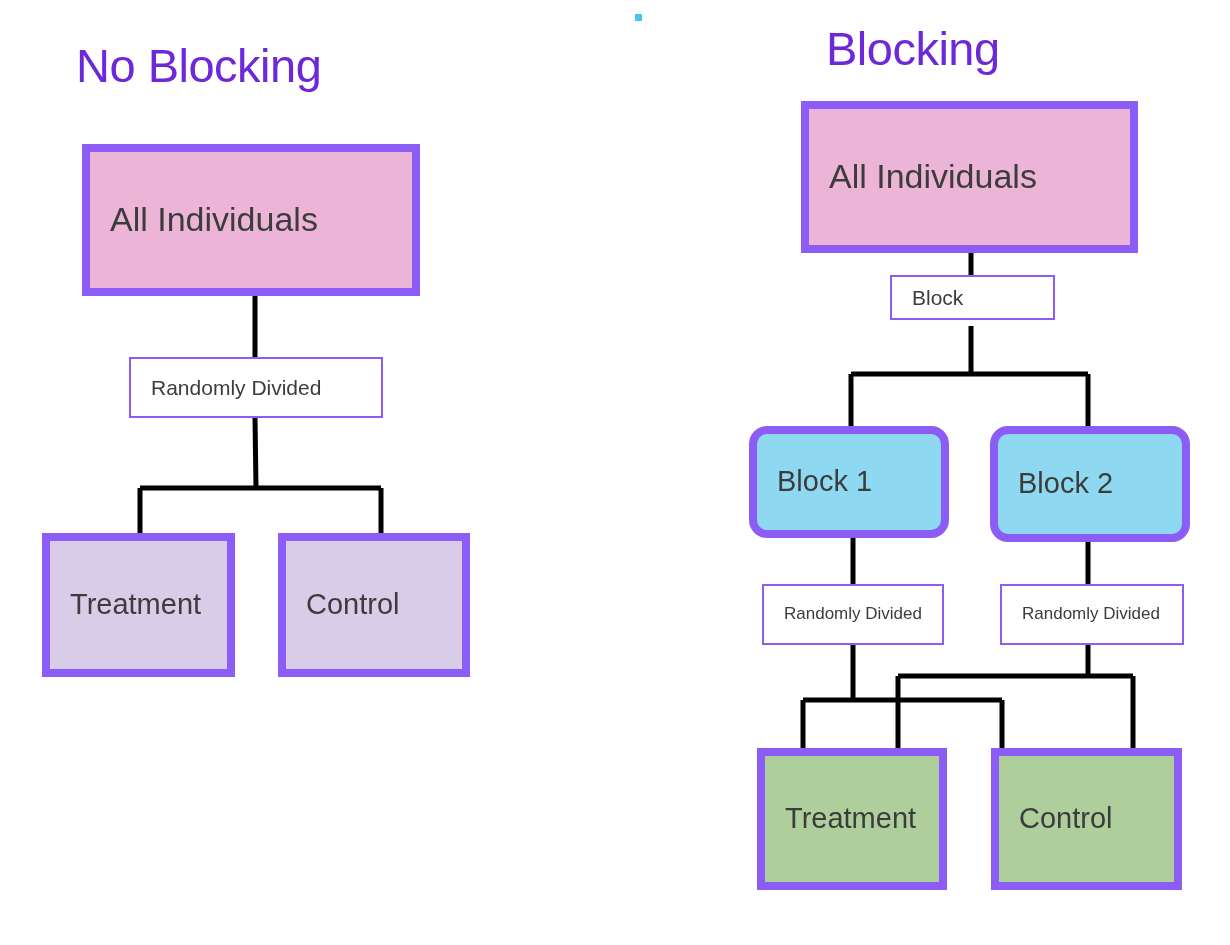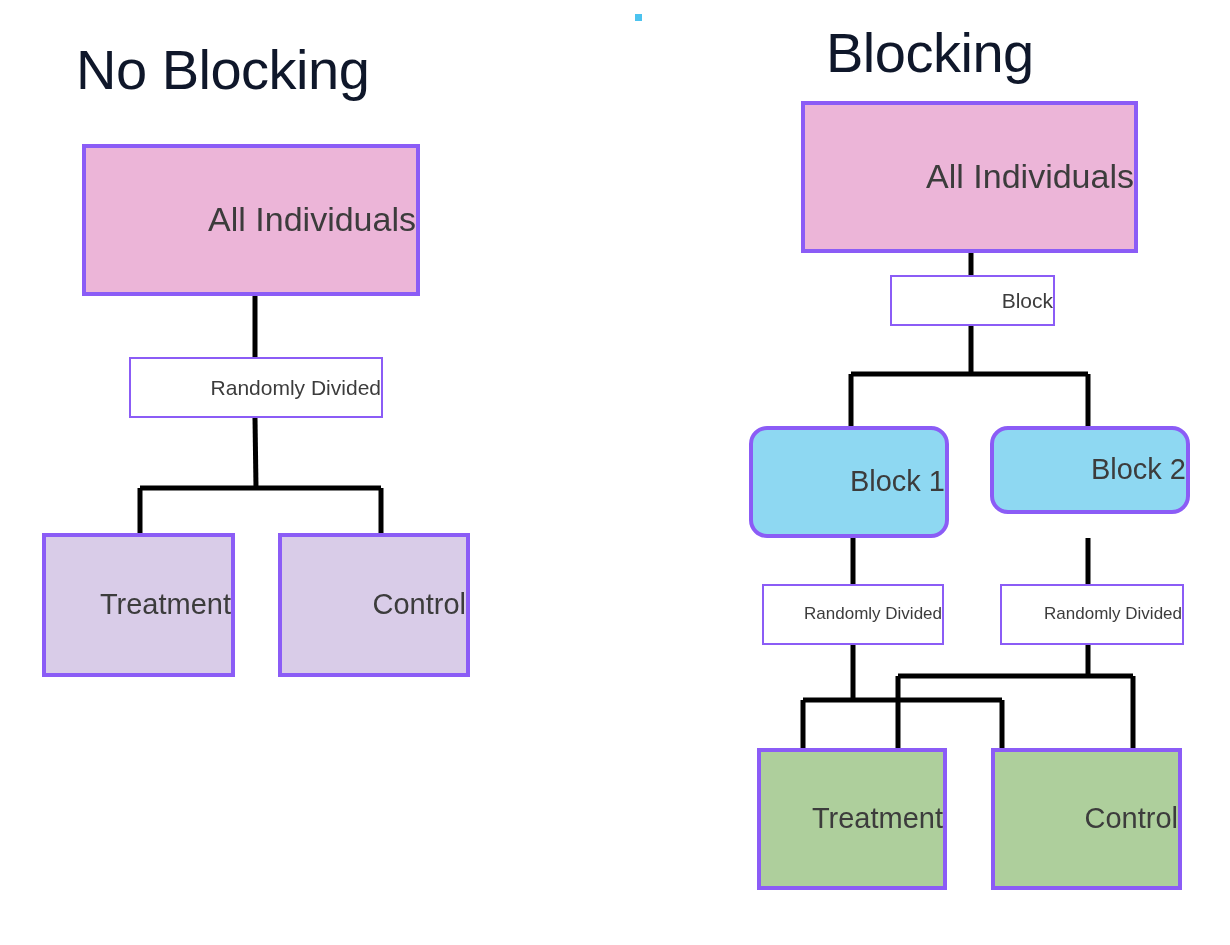--- a/index.html
+++ b/index.html
@@ -20,44 +20,44 @@
   }
   .diagram-svg {
     position: absolute;
     left: 0;
     top: 0;
     width: 1230px;
     height: 945px;
   }
   .title {
     position: absolute;
-    font-size: 56px;
+    font-size: 47px;
     font-weight: 400;
-    color: #0f172a;
+    color: #6d28d9;
     letter-spacing: -0.5px;
     white-space: nowrap;
     line-height: 1;
   }
   #title-no-blocking {
     left: 76px;
     top: 42px;
   }
   #title-blocking {
     left: 826px;
     top: 25px;
   }
   .node {
     position: absolute;
     box-sizing: border-box;
     display: flex;
     align-items: center;
-    justify-content: flex-end;
+    justify-content: flex-start;
     text-align: center;
     color: #3c3c3c;
-    border: 4px solid #8b5cf6;
+    border: 8px solid #8b5cf6;
     background: #ffffff;
     padding-left: 20px;
   }
   .node.thin {
     border-width: 2px;
   }
   .node-label {
     display: block;
     line-height: 1.1;
   }
@@ -148,29 +148,29 @@
   <div class="node lilac" style="left:278px; top:533px; width:192px; height:144px;">
     <span class="node-label fs-md">Control</span>
   </div>
 
   <div class="title" id="title-blocking">Blocking</div>
 
   <div class="node pink" style="left:801px; top:101px; width:337px; height:152px;">
     <span class="node-label fs-lg">All Individuals</span>
   </div>
 
-  <div class="node white thin" style="left:890px; top:275px; width:165px; height:51px;">
+  <div class="node white thin" style="left:890px; top:275px; width:165px; height:45px;">
     <span class="node-label fs-sm">Block</span>
   </div>
 
   <div class="node blue" style="left:749px; top:426px; width:200px; height:112px;">
     <span class="node-label fs-md">Block 1</span>
   </div>
 
-  <div class="node blue" style="left:990px; top:426px; width:200px; height:88px;">
+  <div class="node blue" style="left:990px; top:426px; width:200px; height:116px;">
     <span class="node-label fs-md">Block 2</span>
   </div>
 
   <div class="node white thin" style="left:762px; top:584px; width:182px; height:61px;">
     <span class="node-label fs-xs">Randomly Divided</span>
   </div>
 
   <div class="node white thin" style="left:1000px; top:584px; width:184px; height:61px;">
     <span class="node-label fs-xs">Randomly Divided</span>
   </div>

